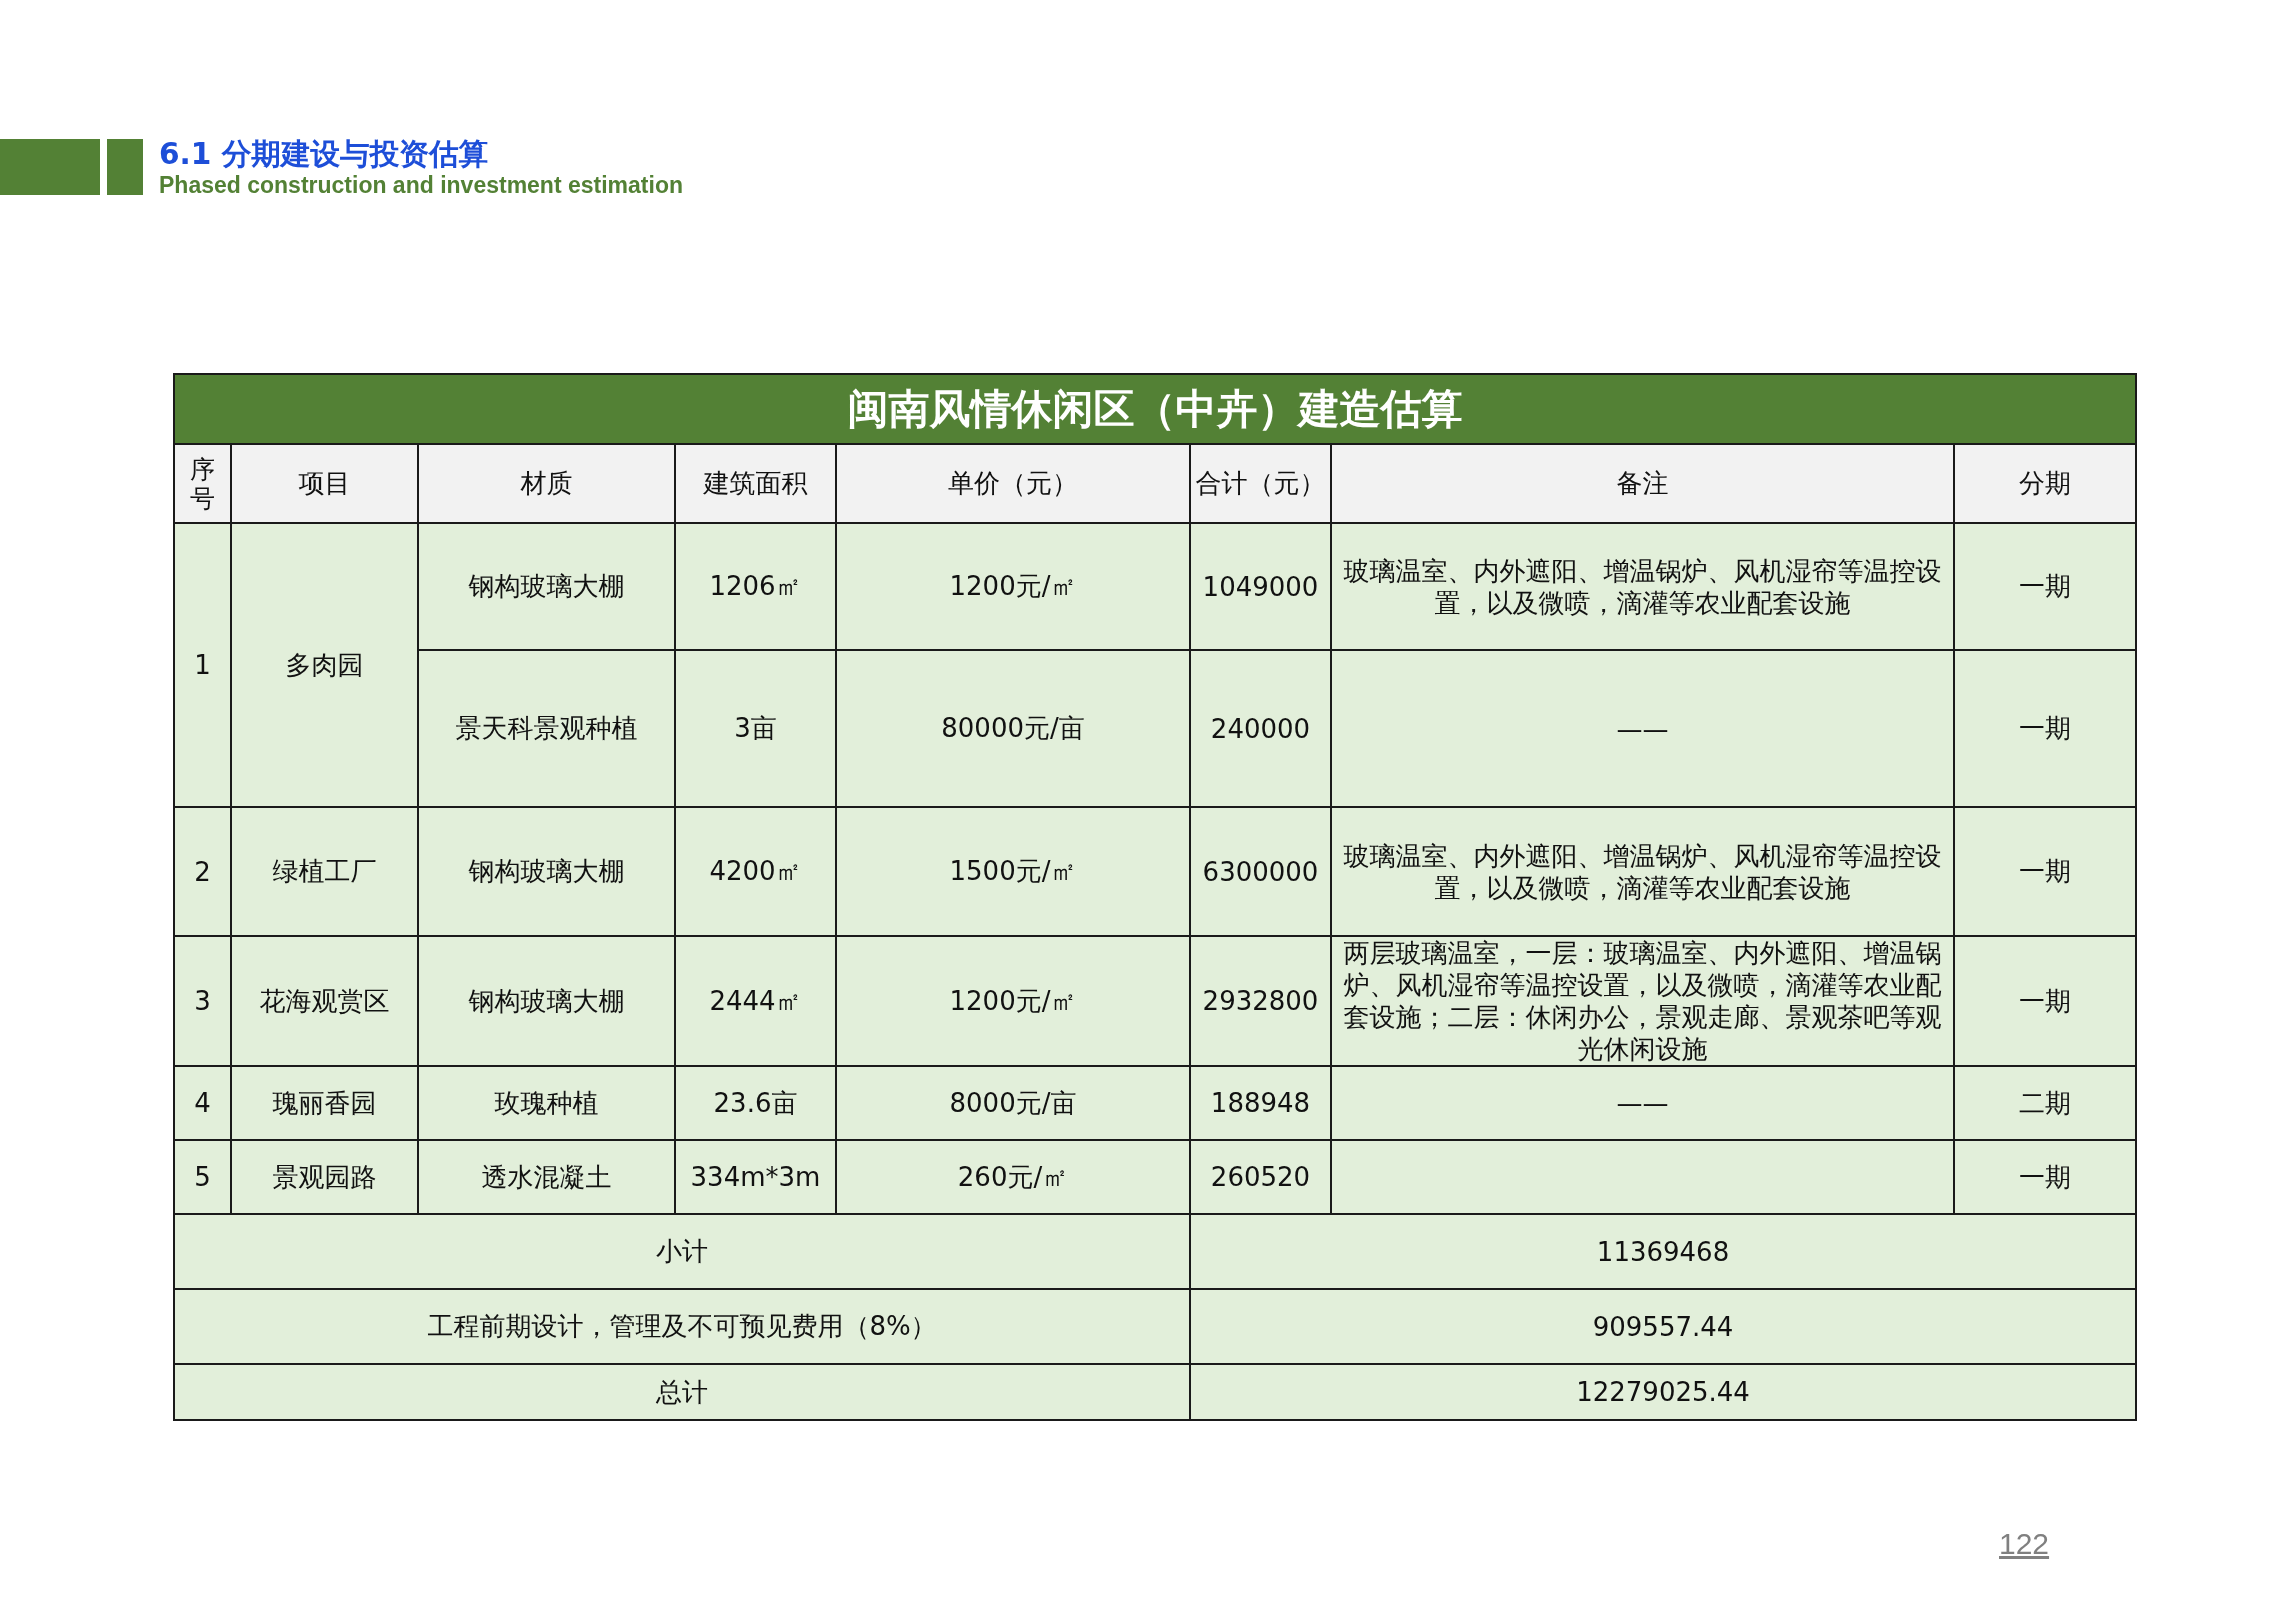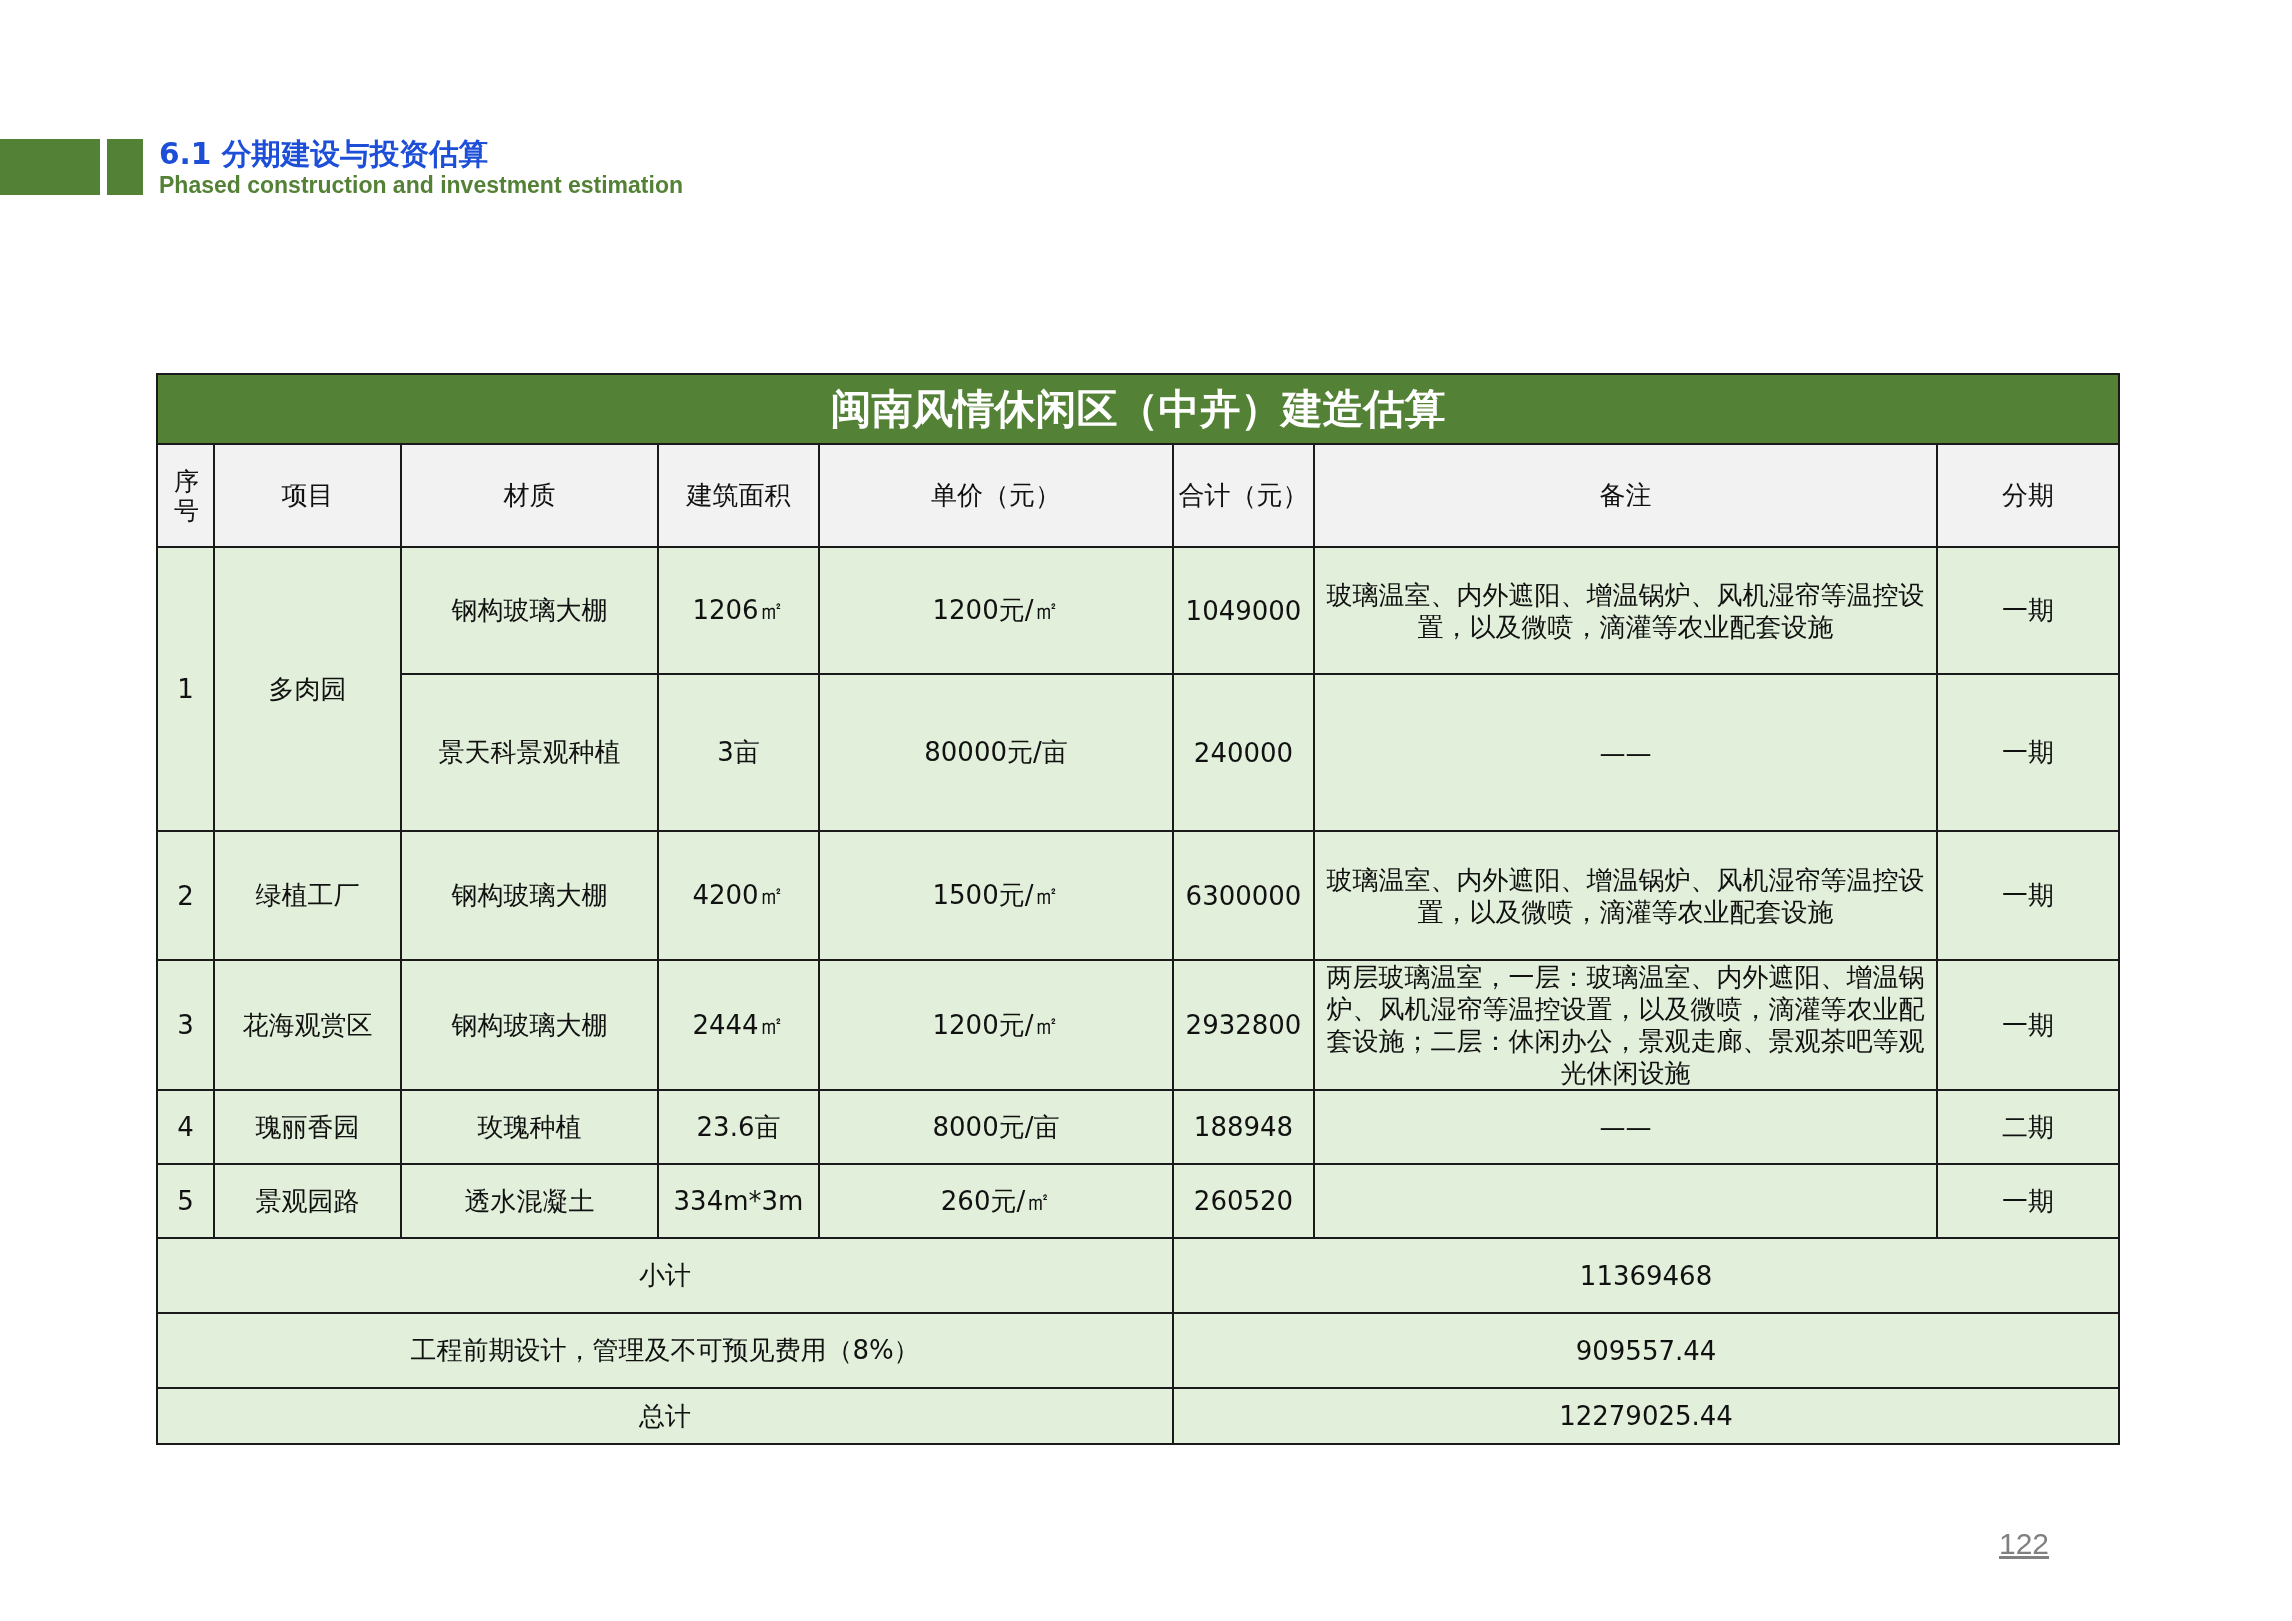--- a/index.html
+++ b/index.html
@@ -1,26 +1,26 @@
 <!DOCTYPE html>
 <html style="font-size:14.3px"><head>
 <meta charset="utf-8">
 <style>
   html,body{margin:0;padding:0;background:#ffffff;}
   body{width:2293px;height:1621px;position:relative;overflow:hidden;font-family:"DejaVu Sans","Liberation Sans",sans-serif;color:#111;}
   .bar1{position:absolute;left:0;top:139px;width:100px;height:56px;background:#538135;}
   .bar2{position:absolute;left:107px;top:139px;width:36px;height:56px;background:#538135;}
   .h-title{position:absolute;left:159px;top:134px;font-size:29.6px;font-weight:bold;color:#1d4ed8;white-space:nowrap;}
   .h-sub{position:absolute;left:159px;top:172px;font-size:23px;font-weight:bold;color:#538135;white-space:nowrap;font-family:"Liberation Sans",sans-serif;text-align:right;}
-  table{position:absolute;left:156px;top:373px;width:1962px;border-collapse:collapse;table-layout:fixed;}
+  table{position:absolute;left:173px;top:373px;width:1962px;border-collapse:collapse;table-layout:fixed;}
   td,th{border:2.7px solid #1a1a1a;text-align:center;vertical-align:middle;padding:0 3.6px;font-size:26px;font-weight:normal;}
   .title-row td{background:#538135;color:#ffffff;font-size:41px;font-weight:bold;height:68px;}
   .head-row th{background:#f2f2f2;height:69px;}
   tbody td{background:#e2efda;}
-  .seq-h{font-size:25px;line-height:29px;padding:16px;}
+  .seq-h{font-size:25px;line-height:29px;padding:4px;}
   .note{line-height:32px;padding:0 3.6px;}
   .page-num{position:absolute;left:1999px;top:1527px;font-size:30px;color:#808080;font-family:"Liberation Sans",sans-serif;text-decoration:underline;}
 </style>
 </head>
 <body>
 
 <div class="bar1"></div>
 <div class="bar2"></div>
 <div class="h-title">6.1 分期建设与投资估算</div>
 <div class="h-sub">Phased construction and investment estimation</div>

